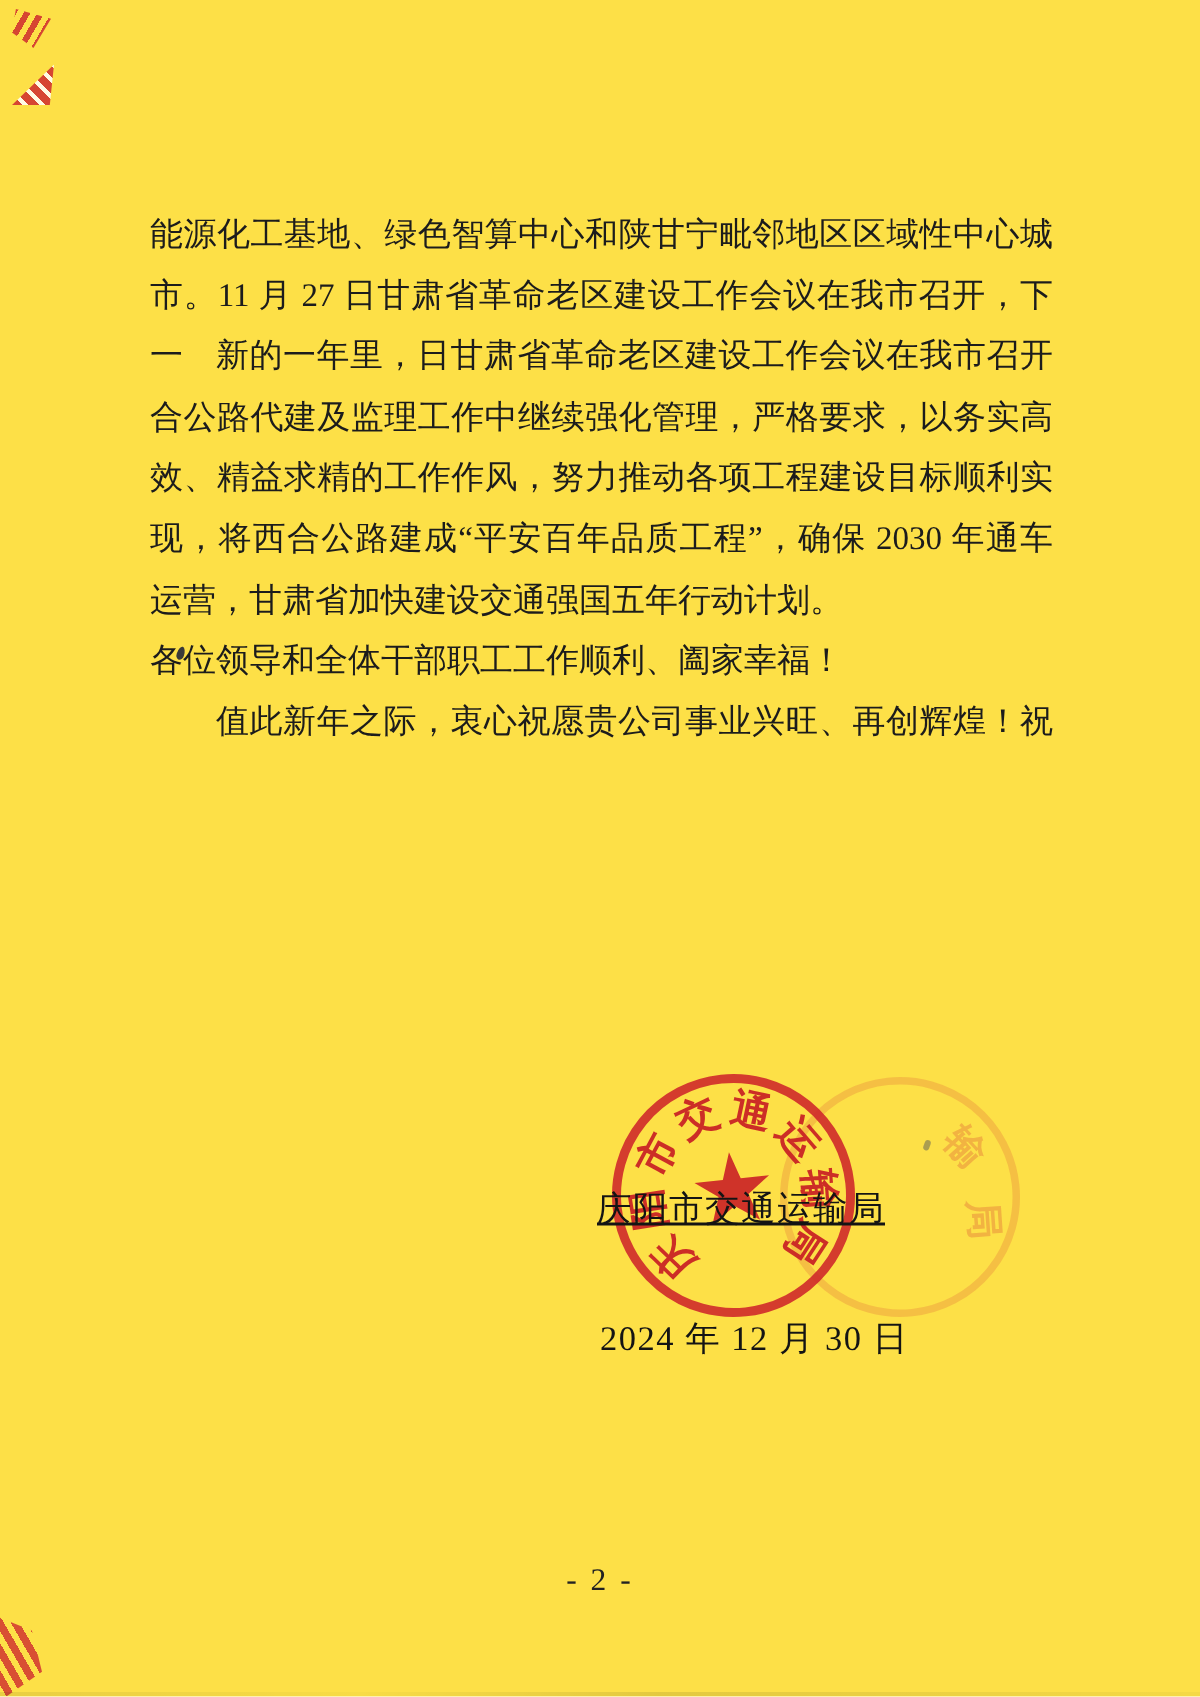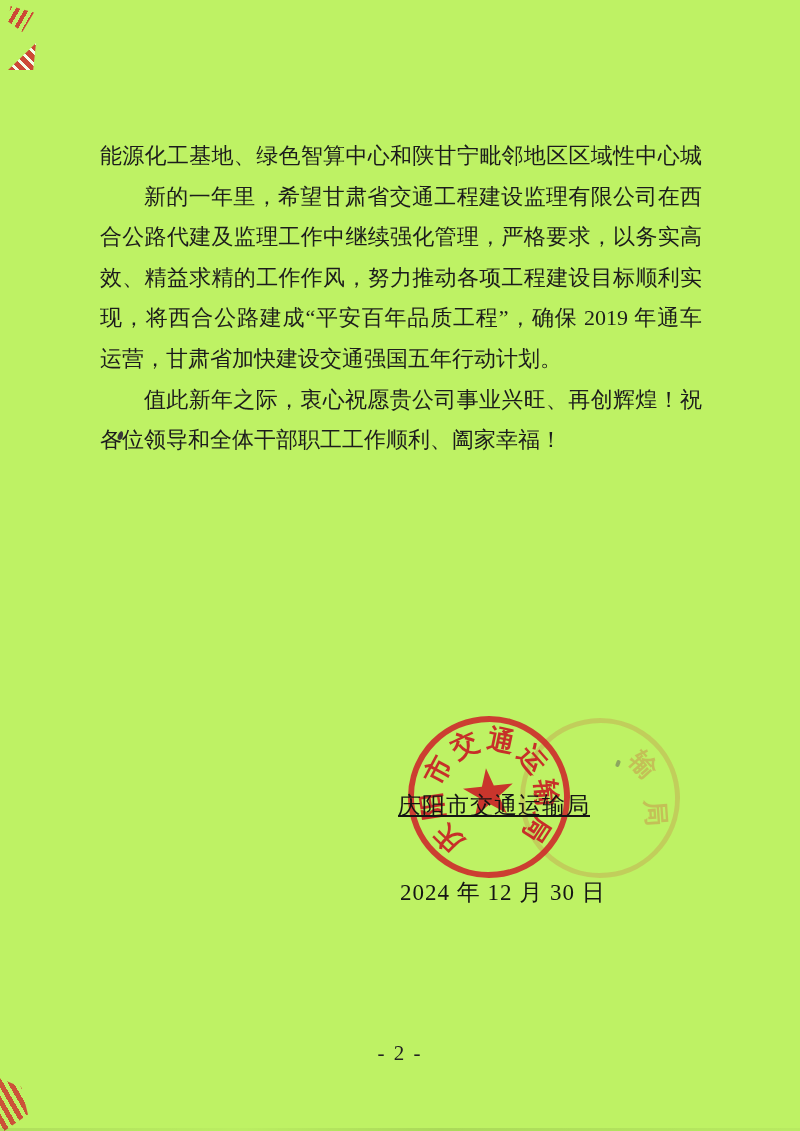--- a/index.html
+++ b/index.html
@@ -1,17 +1,17 @@
 <!DOCTYPE html>
 <html><head>
 <meta charset="utf-8">
 <style>
   html,body { margin:0; padding:0; background:#ffffff; }
   .page {
-    position:relative; width:800px; height:1131px; background:#bef264;
+    position:relative; width:800px; height:1131px; background:#fde047;
     overflow:hidden; font-family:"Liberation Serif","DejaVu Serif",serif;
   }
 
   
   .body-text {
     position:absolute; left:100px; top:136px; width:602px;
     color:#1c1c1c; font-size:22px;
   }
   .line { height:40.6px; line-height:40.6px; text-align:justify; text-align-last:left; text-justify:inter-character; }
   .line.full { text-align-last:justify; }
@@ -86,27 +86,28 @@
 
 <div class="page">
 
   <div class="tl-marks">
     <div class="frag1"></div>
     <div class="frag2"></div>
   </div>
 
   <div class="body-text">
     <div class="line full">能源化工基地、绿色智算中心和陕甘宁毗邻地区区域性中心城</div>
-    <div class="line full indent">新的一年里，希望甘肃省交通工程建设监理有限公司在西</div>
+    <div class="line full">市。11 月 27 日甘肃省革命老区建设工作会议在我市召开，下一</div>
+    <div class="line full indent">新的一年里，日甘肃省革命老区建设工作会议在我市召开</div>
     <div class="line full">合公路代建及监理工作中继续强化管理，严格要求，以务实高</div>
     <div class="line full">效、精益求精的工作作风，努力推动各项工程建设目标顺利实</div>
-    <div class="line full">现，将西合公路建成“平安百年品质工程”，确保 2019 年通车</div>
+    <div class="line full">现，将西合公路建成“平安百年品质工程”，确保 2030 年通车</div>
     <div class="line">运营，甘肃省加快建设交通强国五年行动计划。</div>
+    <div class="line">各位领导和全体干部职工工作顺利、阖家幸福！</div>
     <div class="line full indent">值此新年之际，衷心祝愿贵公司事业兴旺、再创辉煌！祝</div>
-    <div class="line">各位领导和全体干部职工工作顺利、阖家幸福！</div>
   </div>
 
   <div class="speck-a"></div>
   <div class="speck-b"></div>
 
   <div class="ghost-seal"></div>
   <span class="ghost-char g1">输</span>
   <span class="ghost-char g2">局</span>
 
   <div class="seal">

